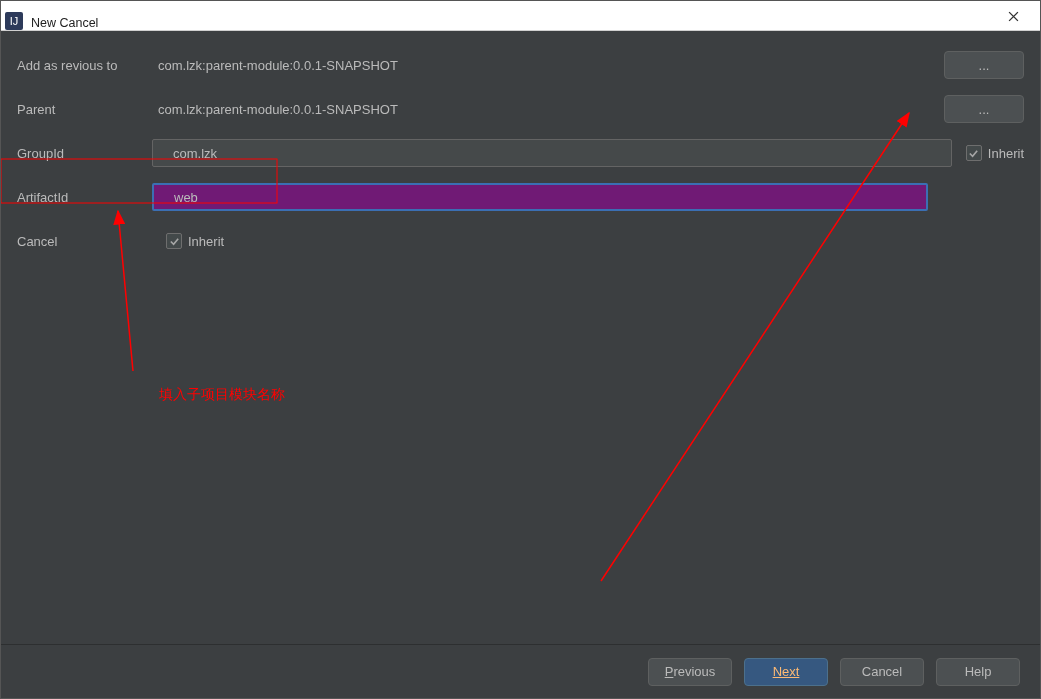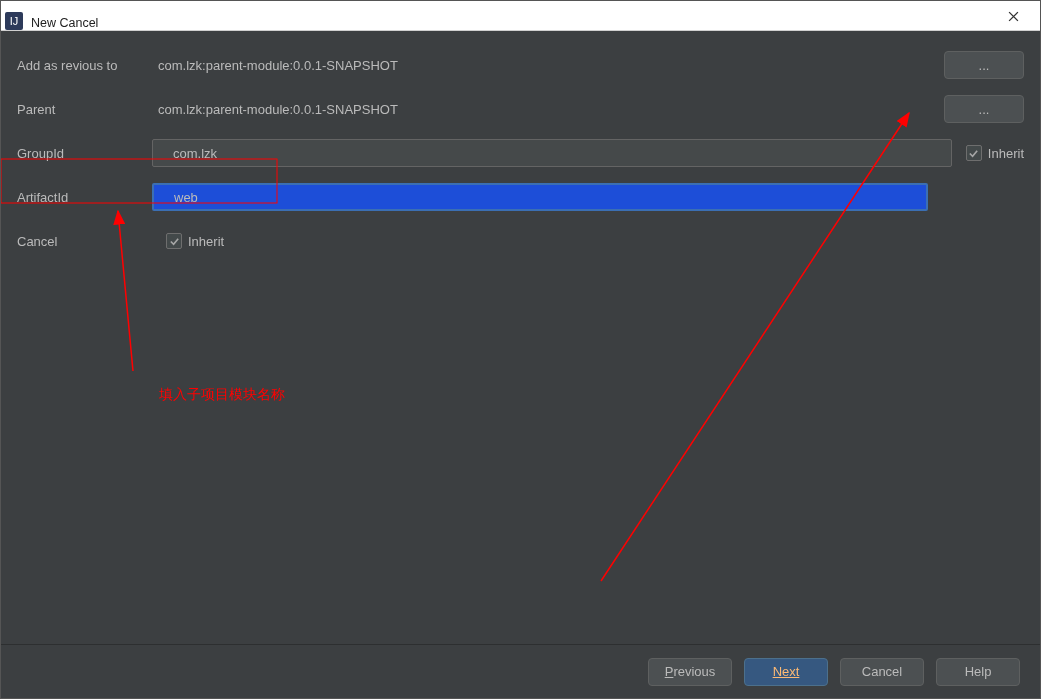--- a/index.html
+++ b/index.html
@@ -9,21 +9,21 @@
   .titlebar .app-icon { width: 18px; height: 18px; background: #2d3a5a; color: #fff; font-size: 11px; display:flex; align-items:center; justify-content:center; border-radius:2px; margin-right:8px;}
   .titlebar .title { font-size: 12.5px; color: #222; }
   .titlebar .spacer { flex: 1; }
   .titlebar .close-btn { width: 46px; height: 28px; display:flex; align-items:center; justify-content:center; cursor:pointer;}
   .titlebar .close-btn svg { width: 11px; height: 11px; }
   .content { flex: 1; background: #3c3f41; position: relative; color: #bbbbbb; font-size: 13px; padding: 12px 16px 0 16px;}
   .form-row { display: flex; align-items: center; height: 44px; }
   .form-label { width: 135px; color: #bbbbbb; font-size: 13px; }
   .form-value { flex: 1; color: #bbbbbb; font-size: 13px; padding-left: 6px; }
   .input-field { flex: 1; height: 28px; background: #45494a; border: 1px solid #646464; border-radius: 2px; padding: 0 20px; color: #bbbbbb; font-size: 13px; display:flex; align-items:center;}
-  .input-field.focused { border: 2px solid #3b6fb3; background:#1d4ed8;}
+  .input-field.focused { border: 2px solid #3b6fb3; background:#701a75;}
   .browse-btn { width: 80px; height: 28px; background: #4c5052; border: 1px solid #5e6060; border-radius: 4px; margin-left: 12px; color:#bbbbbb; display:flex; align-items:center; justify-content:center; cursor:pointer;}
   .inherit { display:flex; align-items:center; margin-left: 14px; }
   .inherit .chk { width: 16px; height: 16px; border: 1px solid #6e6e6e; border-radius:2px; background:#43494a; display:flex; align-items:center; justify-content:center; margin-right:6px;}
   .inherit .chk svg { width:11px; height:11px; }
   .inherit-label { color:#bbbbbb; font-size:13px;}
   .button-bar { position:absolute; bottom:0; left:0; right:0; height: 54px; border-top:1px solid #2d2f30; background:#3c3f41; display:flex; align-items:center; justify-content:flex-end; padding-right:20px; gap:12px;margin-top:24px;}
   .btn { min-width:84px; height:28px; border-radius:4px; background:#4c5052; border:1px solid #5e6060; color:#bbbbbb; font-size:13px; display:flex; align-items:center; justify-content:center; cursor:pointer;}
   .btn.primary { background:#365880; border:1px solid #4c708c; color:#fdba74;}
   .btn .ul { text-decoration: underline; }
 

